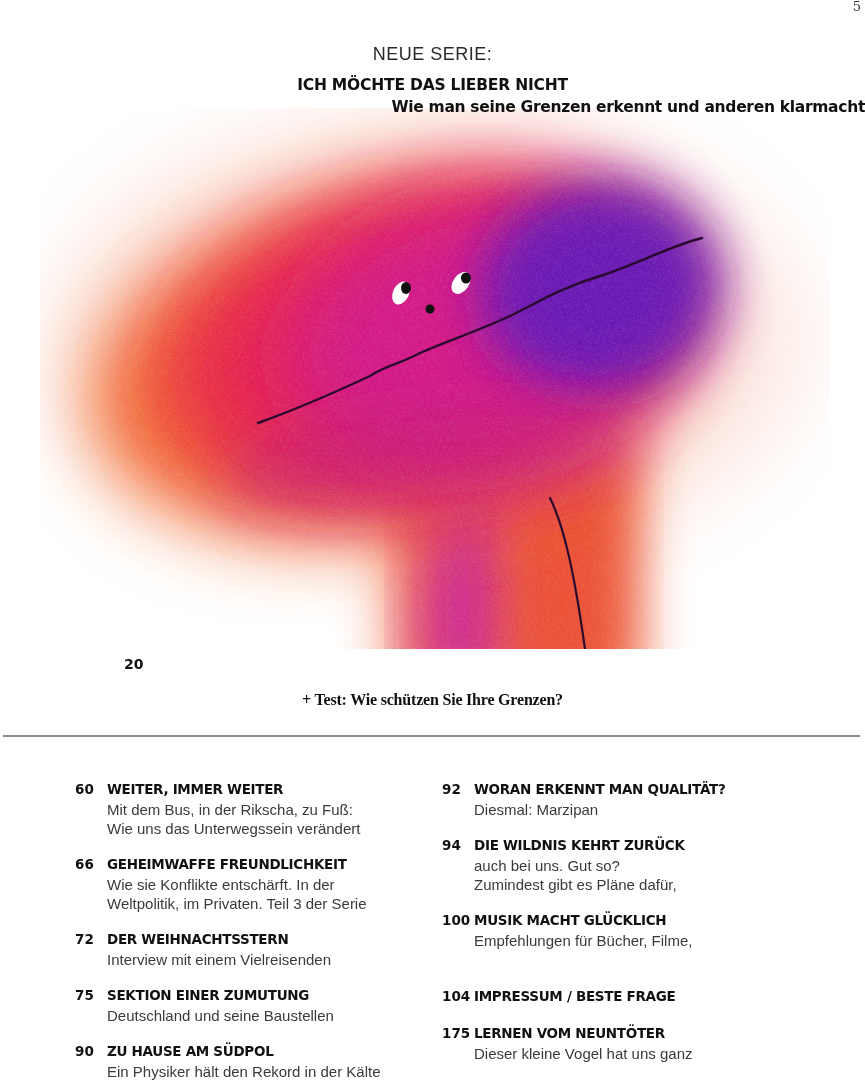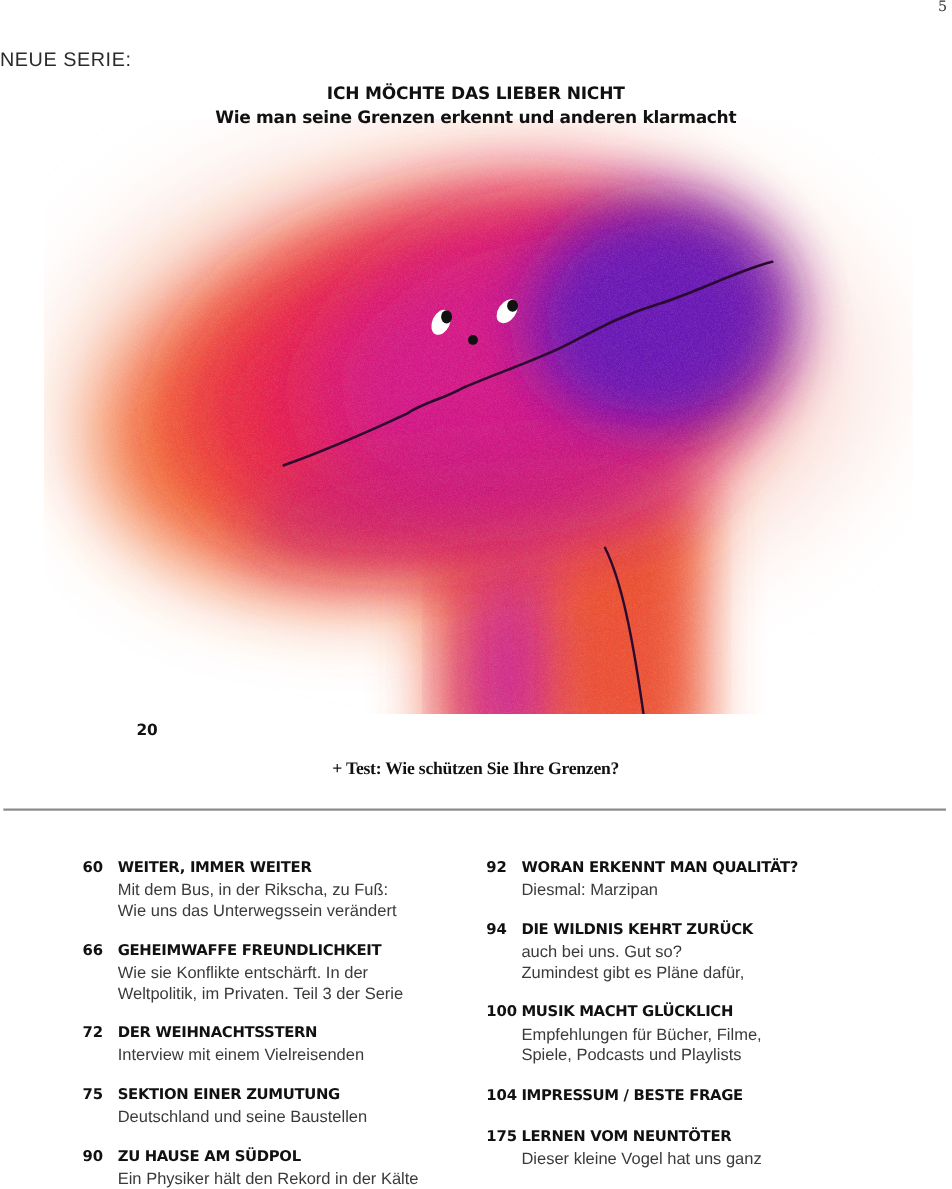--- a/index.html
+++ b/index.html
@@ -5,31 +5,31 @@
   * { margin: 0; padding: 0; box-sizing: border-box; }
   html, body { width: 865px; height: 1081px; background: #ffffff; overflow: hidden; }
   body { position: relative; font-family: "Liberation Sans", sans-serif; color: #111; }
 
   .page-number {
     position: absolute; right: 4px; top: -1px;
     font-family: "DejaVu Serif", serif; font-size: 13px; color: #333;
   }
 
   .series-label {
-    position: absolute; left: 0; width: 865px; top: 44px; 
+    position: absolute; left: 0; width: 865px; top: 44px; text-align: center;
     font-family: "Liberation Sans", sans-serif; font-weight: 400; font-size: 18px;
     letter-spacing: 0.5px; color: #2a2a2a;
   }
   .headline {
     position: absolute; left: 0; width: 865px; top: 76px; text-align: center;
     font-family: "DejaVu Sans", sans-serif; font-weight: 700; font-size: 15.5px;
     letter-spacing: -0.2px; color: #111; z-index: 3;
   }
   .subheadline {
-    position: absolute; left: 0; width: 865px; top: 98px; text-align: center;
+    position: absolute; left: 0; width: 865px; top: 98px; text-align: right;
     font-family: "DejaVu Sans", sans-serif; font-weight: 700; font-size: 15.5px;
     letter-spacing: -0.3px; color: #111; z-index: 3;
   }
 
   
   .illustration {
     position: absolute; left: 40px; top: 108px; width: 790px; height: 541px;
     overflow: hidden; z-index: 1;
   }
   .illustration svg { display: block; }
@@ -182,21 +182,20 @@
   <div class="toc-desc">
     <span>auch bei uns. Gut so?</span>
       <span>Zumindest gibt es Pläne dafür,</span>
   </div>
 </div>
 <div class="toc-entry" style="left:442px; top:912px;">
   <div class="toc-num">100</div>
   <div class="toc-title">MUSIK MACHT GLÜCKLICH</div>
   <div class="toc-desc">
     <span>Empfehlungen für Bücher, Filme,</span>
-      <span>Spiele, Podcasts und Playlists</span>
   </div>
 </div>
 <div class="toc-entry" style="left:442px; top:988px;">
   <div class="toc-num">104</div>
   <div class="toc-title">IMPRESSUM / BESTE FRAGE</div>
 </div>
 <div class="toc-entry" style="left:442px; top:1025px;">
   <div class="toc-num">175</div>
   <div class="toc-title">LERNEN VOM NEUNTÖTER</div>
   <div class="toc-desc">

